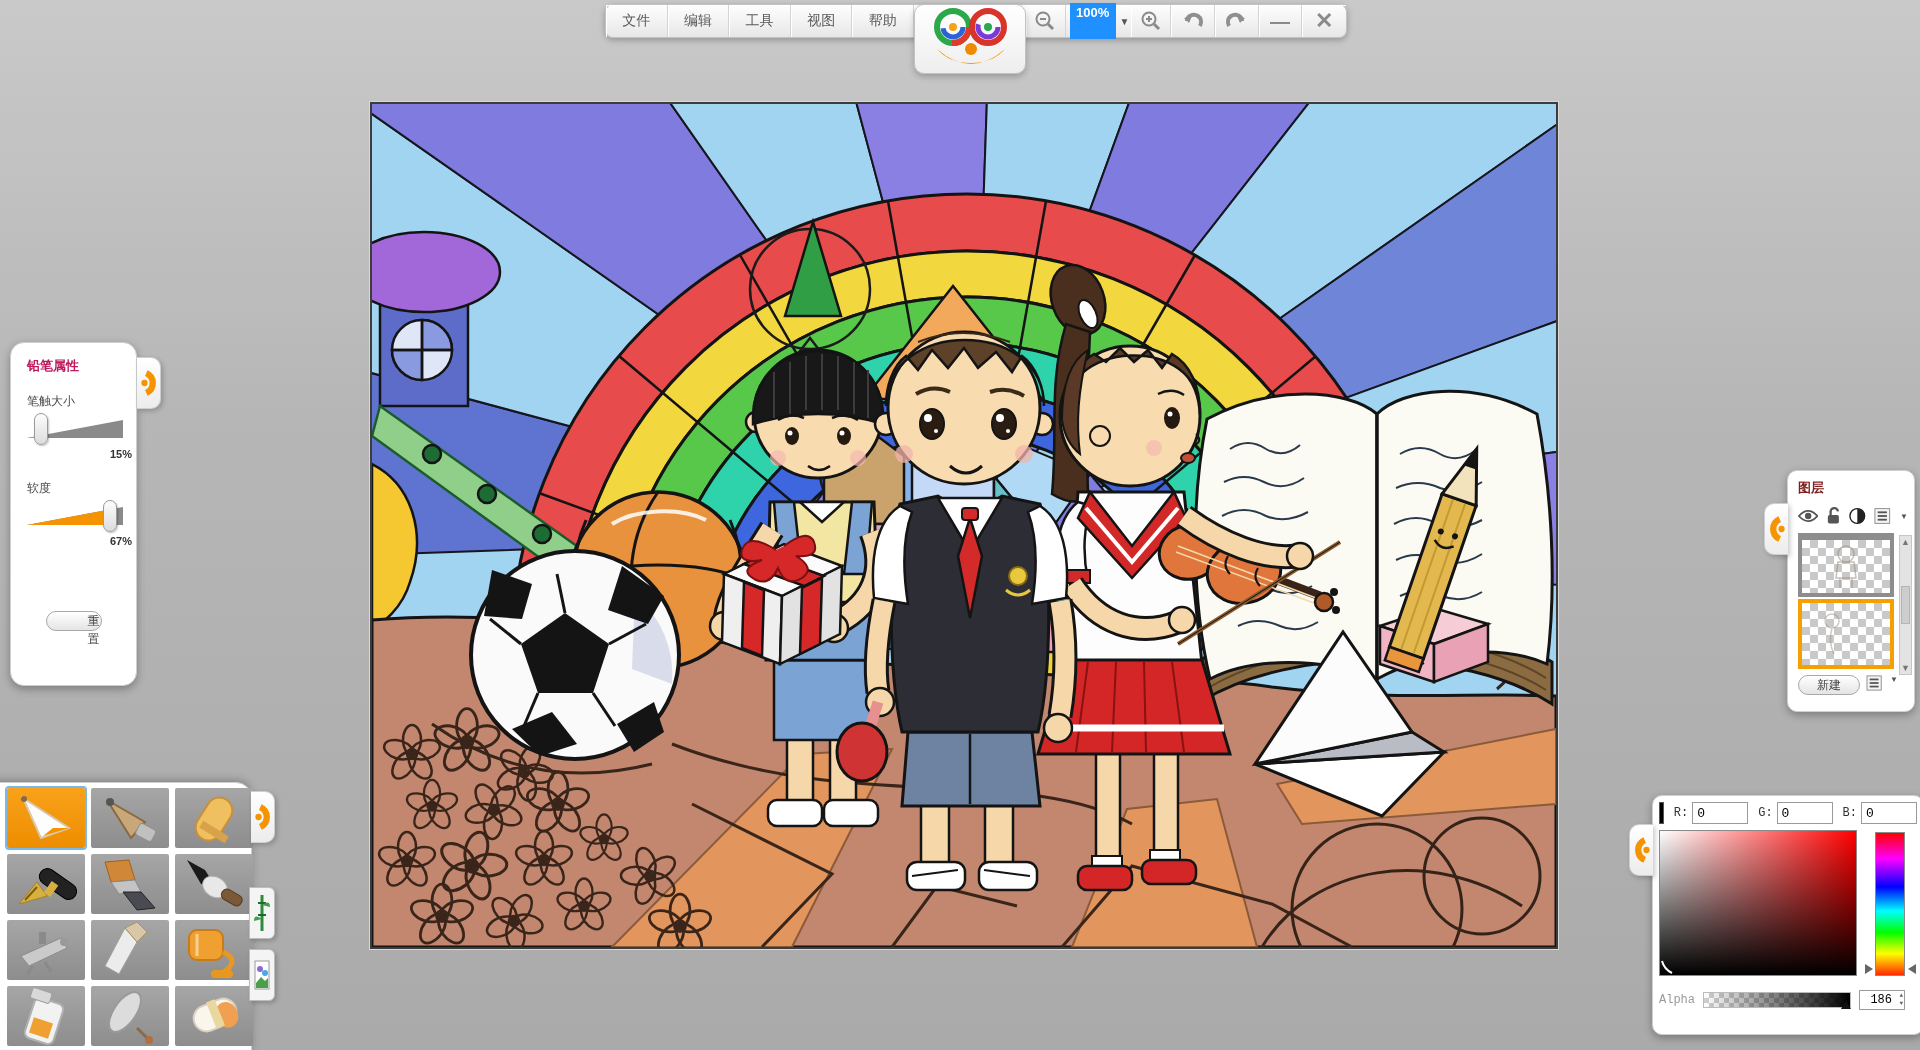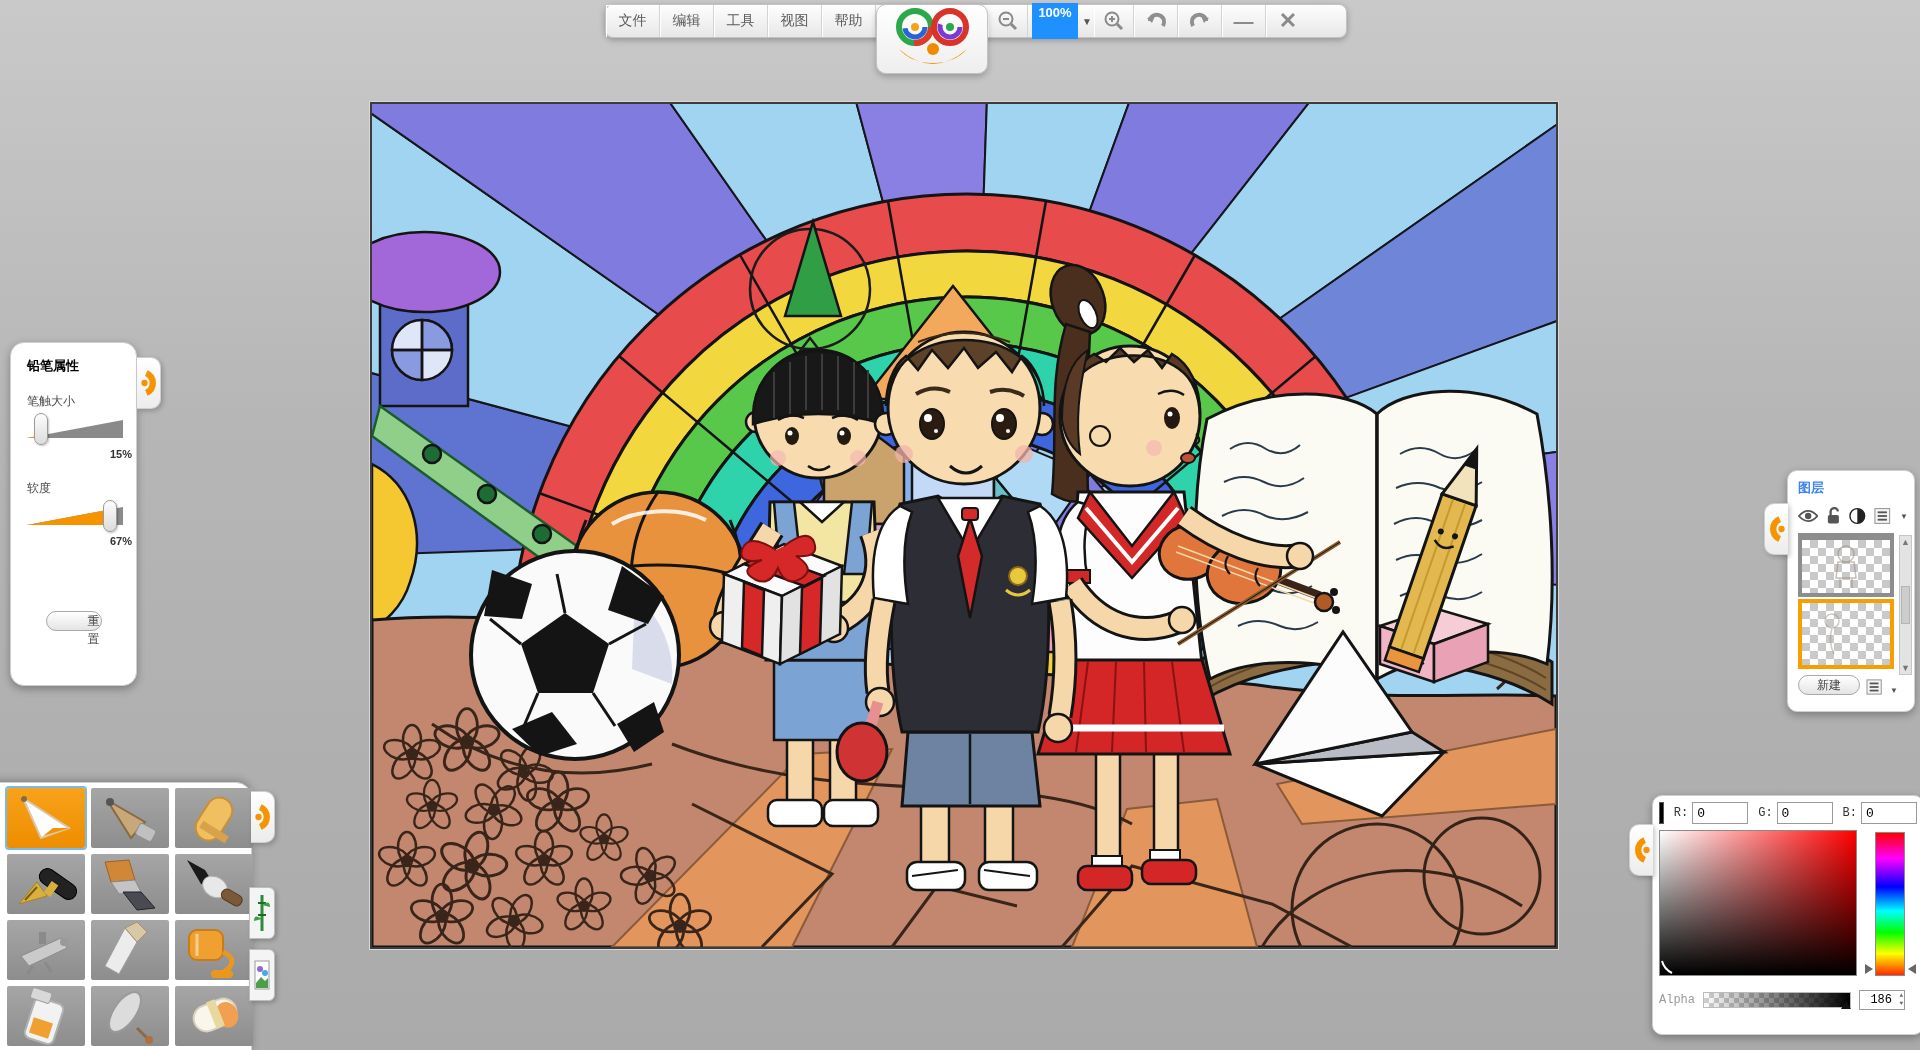--- a/index.html
+++ b/index.html
@@ -13,40 +13,40 @@
   .side-tab { position:absolute; width:24px; height:52px; background:linear-gradient(#fff,#ececec);
     border:1px solid #cfcfcf; box-shadow:2px 2px 5px rgba(0,0,0,.22);
     display:flex; align-items:center; justify-content:center; }
   .side-tab.right { border-radius:0 10px 10px 0; border-left:none; }
   .side-tab.left  { border-radius:10px 0 0 10px; border-right:none; }
 
   
   #toolbar { position:absolute; left:605px; top:4px; width:742px; height:34px;
     background:linear-gradient(#fefefe,#e7e7e7); border:1px solid #c2c2c2; border-radius:8px;
     box-shadow:0 2px 6px rgba(0,0,0,.28); display:flex; align-items:stretch; z-index:5; }
-  .menu-btn { width:54px; display:flex; align-items:center; justify-content:center;
+  .menu-btn { width:62px; display:flex; align-items:center; justify-content:center;
     font-size:14px; color:#5a5a5a; border-right:1px solid #d4d4d4; box-shadow:inset 1px 1px 0 #fff;
     cursor:default; }
   .tb-btn { width:40px; display:flex; align-items:center; justify-content:center;
     border-right:1px solid #d4d4d4; box-shadow:inset 1px 1px 0 #fff; color:#8a8a8a; }
   #logo-tab { position:relative; width:112px; height:70px; margin-top:-1px;
     background:linear-gradient(#ffffff,#eeeeee); border:1px solid #c2c2c2;
     border-radius:10px; box-shadow:0 3px 6px rgba(0,0,0,.22); }
   .zoom-box { align-self:center; margin:0 2px 0 4px; width:46px; height:36px; background:#1e90ff;
     color:#fff; font-weight:bold; font-size:13px; text-align:center; line-height:20px; }
   .caret { align-self:center; width:14px; color:#555; font-size:10px; text-align:center; }
 
   
   #canvas-frame { position:absolute; left:370px; top:102px; width:1188px; height:847px;
     border:2px solid #3c3c3c; background:#fff; box-shadow:0 0 0 1px #d8d8d8; }
   #canvas-frame svg { display:block; }
 
   
   #brush-panel { left:10px; top:342px; width:127px; height:344px; padding:14px 16px; }
-  #brush-panel h3 { font-size:13px; color:#000000; font-weight:bold; margin-bottom:18px; }
+  #brush-panel h3 { font-size:13px; color:#be185d; font-weight:bold; margin-bottom:18px; }
   .slider-label { font-size:12px; color:#4a4a4a; margin-bottom:6px; }
   .slider { position:relative; width:96px; height:30px; margin-bottom:2px; }
   .slider-handle { position:absolute; top:-3px; width:14px; height:32px;
     background:linear-gradient(#fdfdfd,#dcdcdc); border:1px solid #9a9a9a; border-radius:7px;
     margin-left:-7px; box-shadow:1px 1px 2px rgba(0,0,0,.25); }
   .slider-value { font-size:11px; color:#333; text-align:right; width:105px; margin-bottom:20px;font-weight:bold; }
   .pill-btn { display:block; margin:6px auto 0; width:56px; height:20px; border:1px solid #a8a8a8;
     border-radius:10px; background:linear-gradient(#ffffff,#e4e4e4); font-size:12px; color:#444;
     text-align:center; line-height:18px; }
 
@@ -57,33 +57,33 @@
   .tool-grid { display:grid; grid-template-columns:repeat(3,78px); grid-auto-rows:60px; gap:6px; }
   .tool-cell { background:linear-gradient(#a6a6a6,#8d8d8d); border-radius:2px; overflow:hidden; }
   .tool-cell.selected { background:linear-gradient(#f8a21a,#ee8d00); outline:2px solid #7ab8e8; }
   .mini-tab { position:absolute; width:26px; height:52px; background:#f4f4f4;
     border:1px solid #bdbdbd; border-radius:0 6px 6px 0; box-shadow:2px 2px 4px rgba(0,0,0,.2);
     display:flex; align-items:center; justify-content:center; }
 
   
   #layers-panel { left:1787px; top:470px; width:128px; height:242px; padding:8px 6px 6px 10px;
     border-radius:10px; }
-  #layers-panel h3 { font-size:13px; color:#3b82f6; font-weight:bold; margin-bottom:10px; }
+  #layers-panel h3 { font-size:13px; color:#7f1d1d; font-weight:bold; margin-bottom:10px; }
   .layer-icons { display:flex; align-items:center; gap:8px; margin-bottom:8px; }
   .thumb-col { position:relative; width:96px; }
   .checker { background-image:repeating-conic-gradient(#c9c9c9 0% 25%, #ffffff 0% 50%);
     background-size:16px 16px; }
   .layer-thumb { width:96px; height:64px; margin-bottom:2px; position:relative; }
   .layer-thumb.gray { border:4px solid #8d8d8d; border-top-width:7px; }
   .layer-thumb.orange { height:70px; border:4px solid #f5a000; }
   .vscroll { position:absolute; right:2px; top:64px; width:13px; height:140px; background:#e3e3e3;
     border:1px solid #c6c6c6; font-size:9px; color:#777; display:flex; flex-direction:column;
     justify-content:space-between; align-items:center; padding:1px 0; }
   .vscroll .bar { width:9px; height:38px; background:#cdcdcd; border:1px solid #b5b5b5; }
-  .layers-bottom { display:flex; align-items:flex-end; gap:6px; margin-top:6px; }
+  .layers-bottom { display:flex; align-items:flex-start; gap:6px; margin-top:6px; }
 
   
   #color-panel { left:1652px; top:795px; width:272px; height:240px; padding:6px; border-radius:10px; }
   .rgb-row { display:flex; align-items:center; gap:4px; margin-bottom:6px; }
   .swatch { width:46px; height:22px; background:#000; border:1px solid #555; }
   .rgb-label { font-family:"Liberation Mono", monospace; font-size:12px; color:#333; margin-left:6px; }
   .rgb-input { width:56px; height:22px; border:1px solid #9a9a9a; font-size:13px; padding:1px 4px;
     font-family:"Liberation Mono", monospace; }
   .sv-square { position:relative; width:198px; height:146px; border:1px solid #8a8a8a;
     background:linear-gradient(to bottom, rgba(0,0,0,0), #000), linear-gradient(to right, #fff, #f00); }

